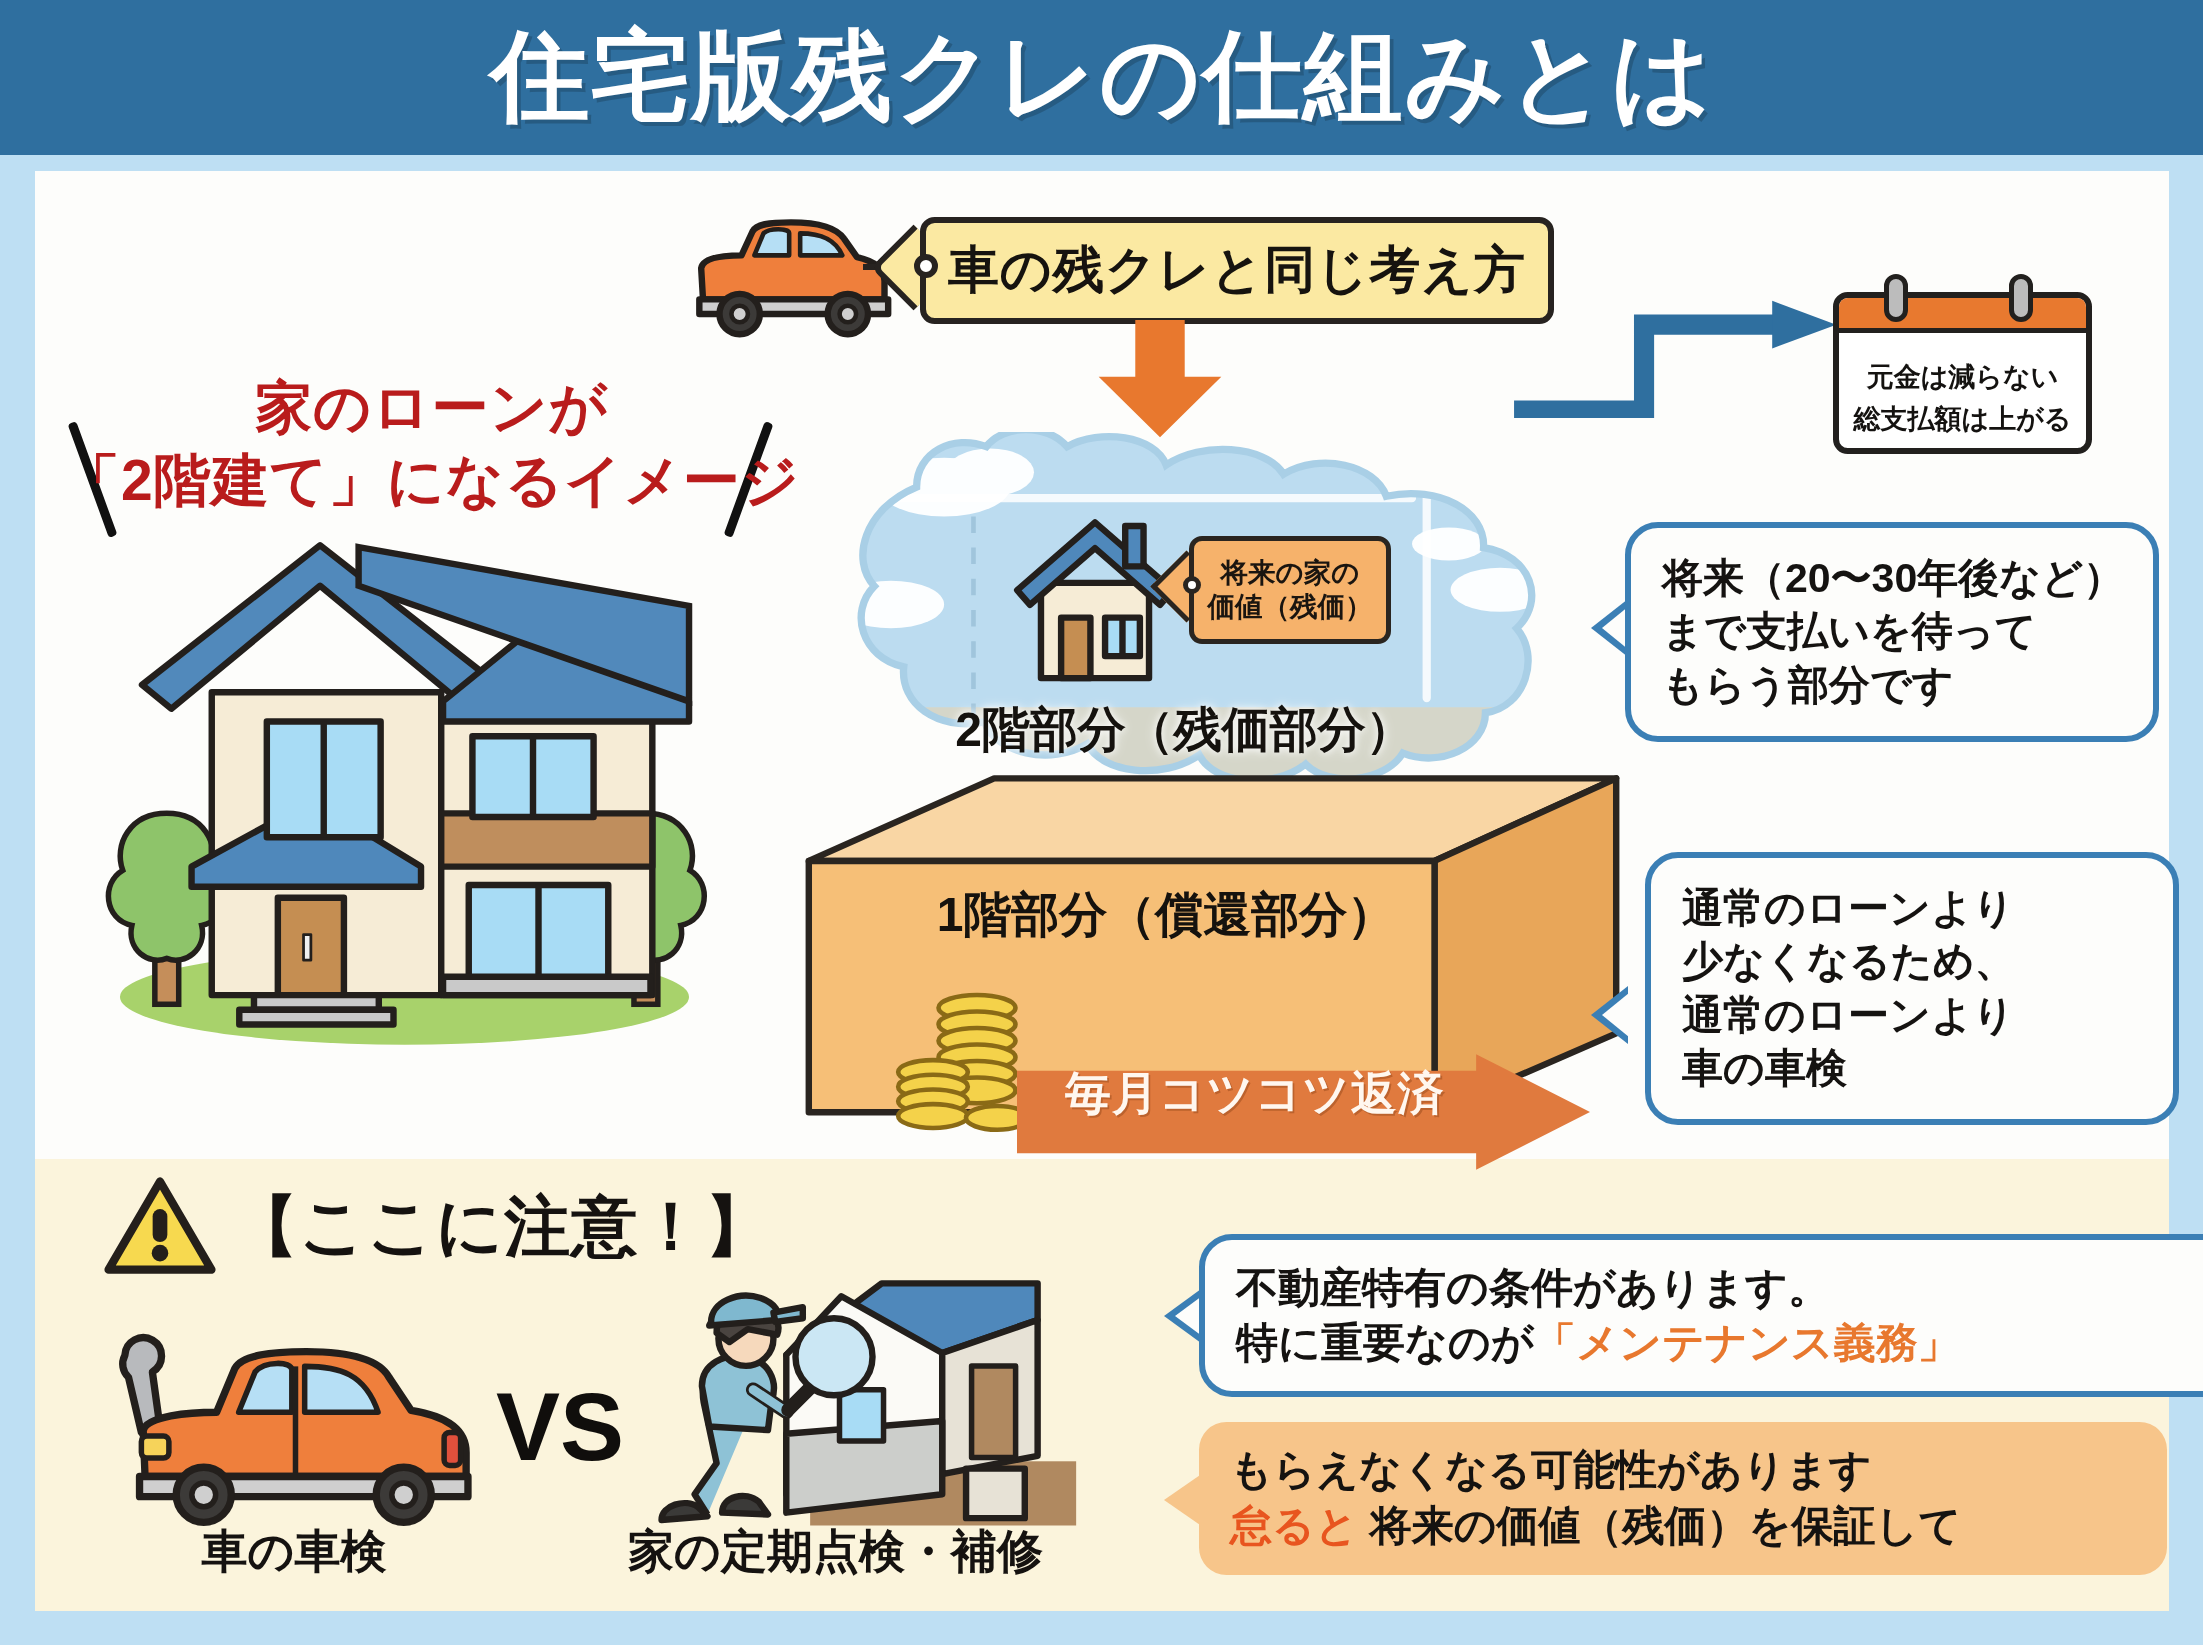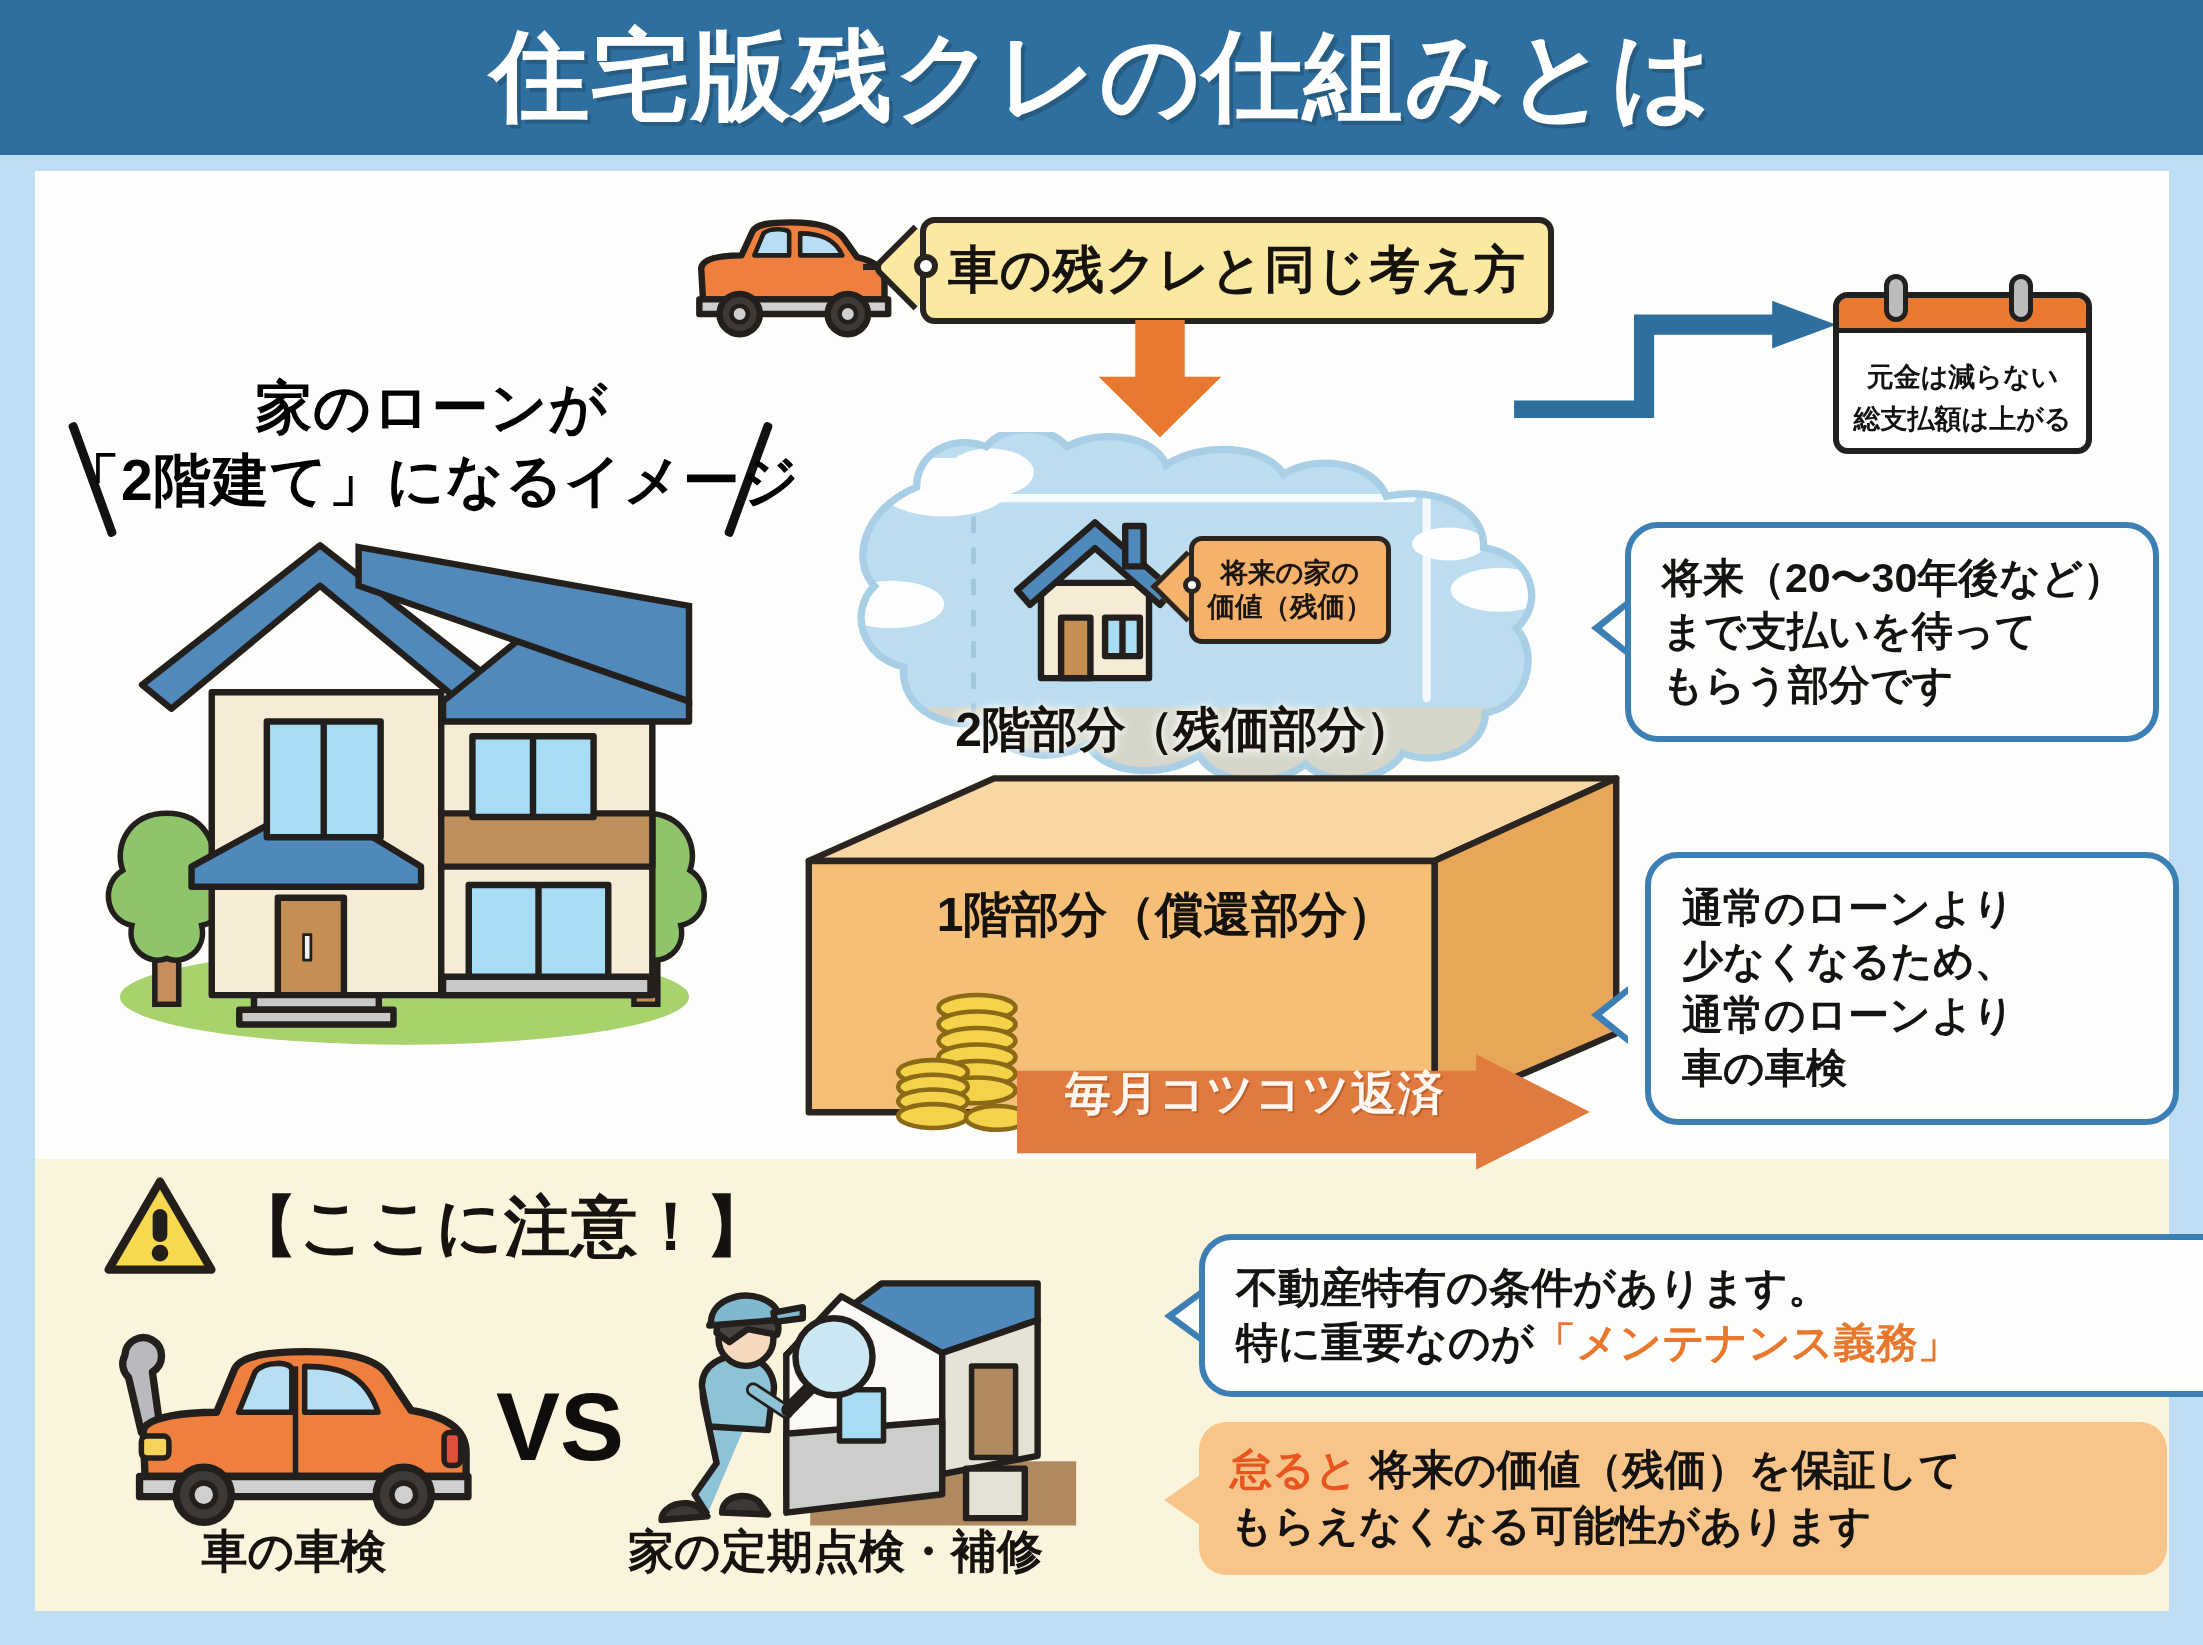--- a/index.html
+++ b/index.html
@@ -37,21 +37,21 @@
     position:absolute; left:35px; top:1159px; width:2134px; height:452px;
     background:#fbf4dc;
   }
 
   .abs{position:absolute;}
   .nosel{user-select:none;}
 
   
   #lefthead{
     position:absolute; left:55px; top:371px; width:753px;
-    text-align:center; color:#000000;
+    text-align:center; color:#b91c1c;
     font-size:57px; font-weight:bold; line-height:1.28; letter-spacing:0.9px;
   }
   #slashL,#slashR{
     position:absolute; width:9.2px; height:121px; background:#111; border-radius:3.7px;
   }
   #slashL{ left:88px; top:419px; transform:rotate(-20deg); }
   #slashR{ left:744px; top:419px; transform:rotate(20deg); }
 
   
   #tag1{
@@ -472,18 +472,18 @@
   <div id="tip3">
       <i></i>
     </div>
   <div id="bub3">
     <div class="ln nosel">不動産特有の条件があります。</div>
     <div class="ln nosel"><span>特に重要なのが</span><span class="hl">「メンテナンス義務」</span></div>
   </div>
 
   <div id="tip4"></div>
   <div id="obox">
+    <div class="ln nosel">もらえなくなる可能性があります</div>
     <div class="ln nosel"><span class="hl">怠ると</span><span> 将来の価値（残価）を保証して</span></div>
-    <div class="ln nosel">もらえなくなる可能性があります</div>
   </div>
 
 </div>
 
 
 </body></html>

